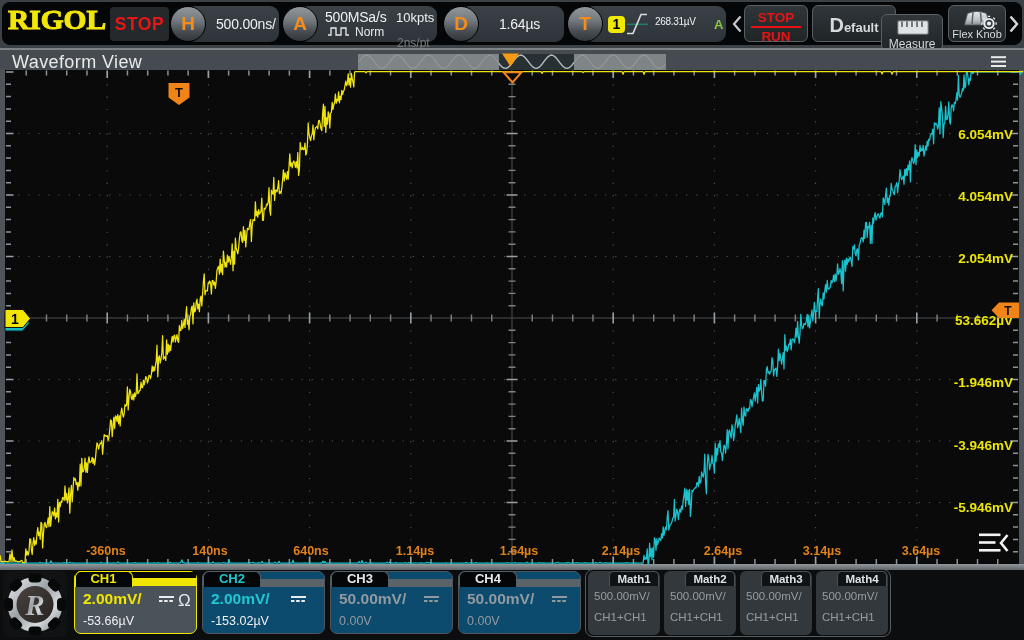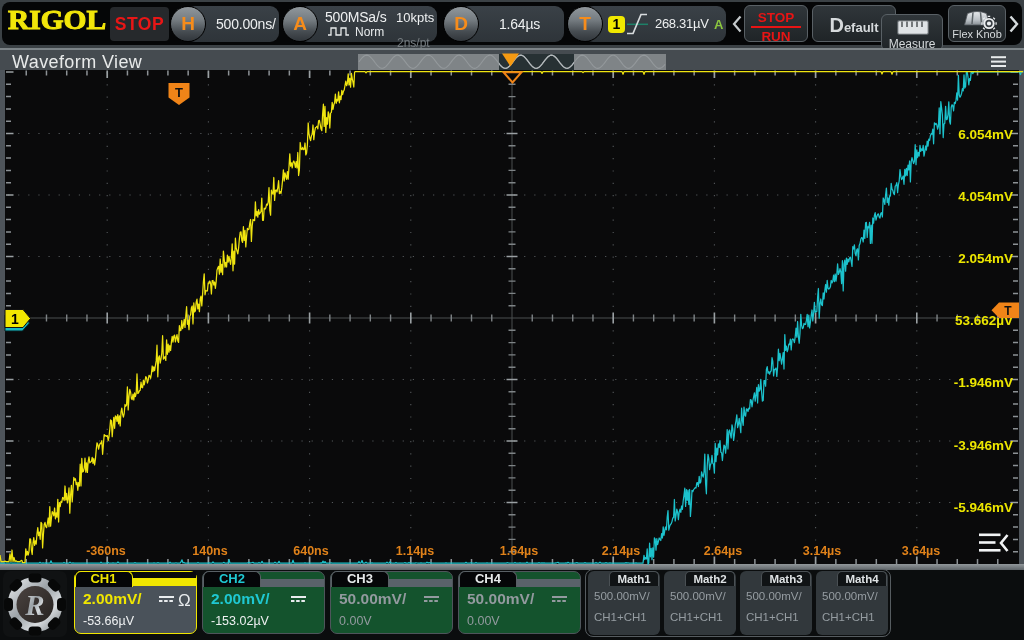--- a/index.html
+++ b/index.html
@@ -16,21 +16,21 @@
   #rigol{left:8px;top:4px;font-family:"Liberation Serif",serif;font-weight:bold;font-size:30px;color:#f2e60a;letter-spacing:0px;-webkit-text-stroke:1.1px #f2e60a;transform:scale(0.98,0.94);transform-origin:left top;}
   #stopbox{left:110px;top:7px;width:59px;height:34px;background:#26292c;border-radius:4px;
      color:#e81616;font-weight:bold;font-size:17.5px;text-align:center;line-height:34px;letter-spacing:0.5px;}
   .btn{position:absolute;top:5px;height:37px;border:1px solid #596065;border-radius:6px;
      background:linear-gradient(#30363a,#1f2427);box-sizing:border-box;color:#d6dadc;}
   
   #wbar{left:0;top:48px;width:1024px;height:22px;background:#454b50;border-top:2px solid #7d8488;box-sizing:border-box;}
   #wvtext{left:12px;top:52px;font-size:18px;letter-spacing:0.4px;color:#e8eaea;}
   
   #bottom{left:0;top:570px;width:1024px;height:70px;background:#0b0d0e;}
-  .chbox{position:absolute;top:1px;width:123px;height:63px;background:#14532d;border-radius:7px;border:1px solid #4e555b;box-sizing:border-box;}
+  .chbox{position:absolute;top:1px;width:123px;height:63px;background:#0c4a6e;border-radius:7px;border:1px solid #4e555b;box-sizing:border-box;}
   .chtab{position:absolute;left:0px;top:-1px;width:58px;height:16px;background:#050608;border:1px solid #596065;border-bottom:none;box-sizing:border-box;border-radius:6px 6px 0 0;
       font-size:13px;font-weight:bold;text-align:center;line-height:14px;}
   .chband{position:absolute;left:56px;top:7px;right:0;height:8px;background:#5a626a;}
   .l1{position:absolute;left:8px;top:18px;font-size:15.5px;font-weight:bold;}
   .l2{position:absolute;left:8px;top:42px;font-size:12.5px;color:#eff1f2;}
   .mbox{position:absolute;top:1px;width:72px;height:64px;background:#32383c;border-radius:6px;}
   .mtab{position:absolute;right:1px;top:0;width:48px;height:14px;background:#101315;border:1px solid #4a5054;border-bottom:none;border-radius:5px 5px 0 0;
       font-size:11.5px;font-weight:bold;color:#dfe3e5;text-align:center;line-height:14px;}
   .m1{position:absolute;left:6px;top:19px;font-size:11.5px;color:#969da2;}
   .m2{position:absolute;left:6px;top:40px;font-size:11.5px;color:#969da2;}
@@ -58,21 +58,21 @@
   <div class="abs circ" style="left:282px;">A</div>
   <div class="abs tbox" style="left:460px;width:104px;"></div>
   <div class="abs wt" style="left:499px;top:15.5px;">1.64µs</div>
   <div class="abs circ" style="left:443px;">D</div>
   <div class="abs tbox" style="left:584px;width:142px;"></div>
   <div class="abs" style="left:608px;top:16px;width:17px;height:17px;background:#f0e800;border-radius:4px;color:#000;font-weight:bold;font-size:14px;text-align:center;line-height:17px;">1</div>
   <svg class="abs" style="left:626px;top:12px;" width="24" height="24" viewBox="0 0 24 24">
     <path d="M1,12.3 H22" stroke="#1e8068" stroke-width="1.5" fill="none"></path>
     <path d="M1,21.5 H7 L15,2.5 H21" stroke="#d8dcde" stroke-width="1.7" fill="none"></path>
     </svg>
-  <div class="abs wt" style="left:655px;top:16px;font-size:13px;letter-spacing:-0.3px;">268.31µV</div>
+  <div class="abs wt" style="left:655px;top:16px;font-size:10px;letter-spacing:-0.3px;">268.31µV</div>
   <div class="abs" style="left:714px;top:16.5px;font-size:13px;font-weight:bold;color:#8cc63e;">A</div>
   <div class="abs circ" style="left:567px;">T</div>
   <svg class="abs" style="left:732px;top:15px;" width="10" height="18" viewBox="0 0 10 18">
       <path d="M8.5,1.5 L2,9 L8.5,16.5" fill="none" stroke="#c5cacc" stroke-width="2.2"></path>
     </svg>
   <div class="abs btn" style="left:744px;width:64px;text-align:center;color:#e81414;font-weight:bold;font-size:13.5px;">
      <div style="position:absolute;left:0;right:0;top:4px;">STOP</div>
      <div style="position:absolute;left:6px;right:6px;top:20px;height:1.5px;background:#e81414;"></div>
      <div style="position:absolute;left:0;right:0;top:22.5px;">RUN</div>
     </div>

